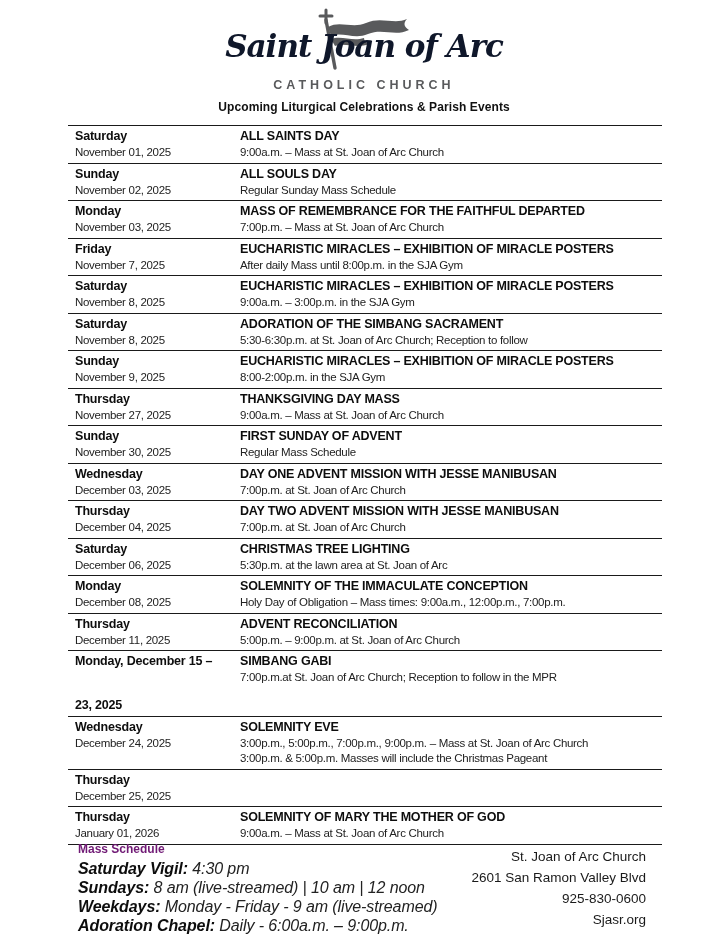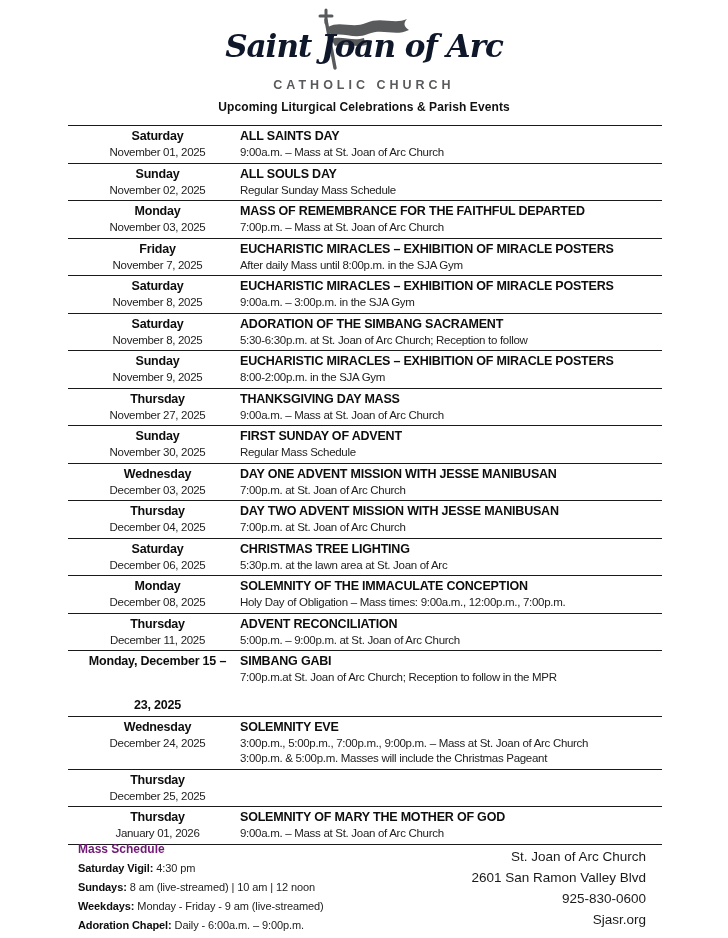--- a/index.html
+++ b/index.html
@@ -31,39 +31,39 @@
 
   
   .events-table {
     margin: 11px 66px 0 68px; width: 594px;
     border-top: 1.4px solid #1a1a1a;
   }
   .event-row {
     display: flex; border-bottom: 1.4px solid #1a1a1a;
     padding: 2px 0 2px;
   }
-  .col-when { width: 172px; flex-shrink: 0; padding-left: 7px; text-align: center; }
+  .col-when { width: 172px; flex-shrink: 0; padding-left: 7px; }
   .col-what { flex: 1; min-width: 0; }
   .day, .title {
     font-weight: bold; color: #0d0d0d;
     font-size: 12.5px; line-height: 17px; letter-spacing: -0.2px;
   }
   .date, .detail {
     font-size: 11.5px; line-height: 15.5px; color: #222; letter-spacing: -0.3px;
   }
   .date.bold { font-weight: bold; color: #0d0d0d; font-size: 12.5px; letter-spacing: -0.2px; margin-top: 28px; }
 
   
   .footer {
     position: absolute; top: 840px; left: 0; right: 0;
     display: flex; justify-content: space-between;
     padding-left: 78px; padding-right: 82px;
   }
   .ms-heading { font-weight: bold; font-size: 12px; color: #701a75; line-height: 19px; }
-  .ms-line { font-size: 11px; line-height: 19px; color: #222; letter-spacing: -0.1px; }
+  .ms-line { font-size: 16px; line-height: 19px; color: #222; letter-spacing: -0.1px; font-style: italic; }
   .ms-label { font-weight: bold; color: #0d0d0d; }
   .contact { text-align: right; padding-top: 6px; }
   .contact-line { font-size: 13.5px; line-height: 21px; color: #1a1a1a; }
 </style>
 </head>
 <body>
 
 <div class="header">
   <div class="logo">
     <svg width="150" height="62" viewBox="0 0 150 62" aria-hidden="true">

